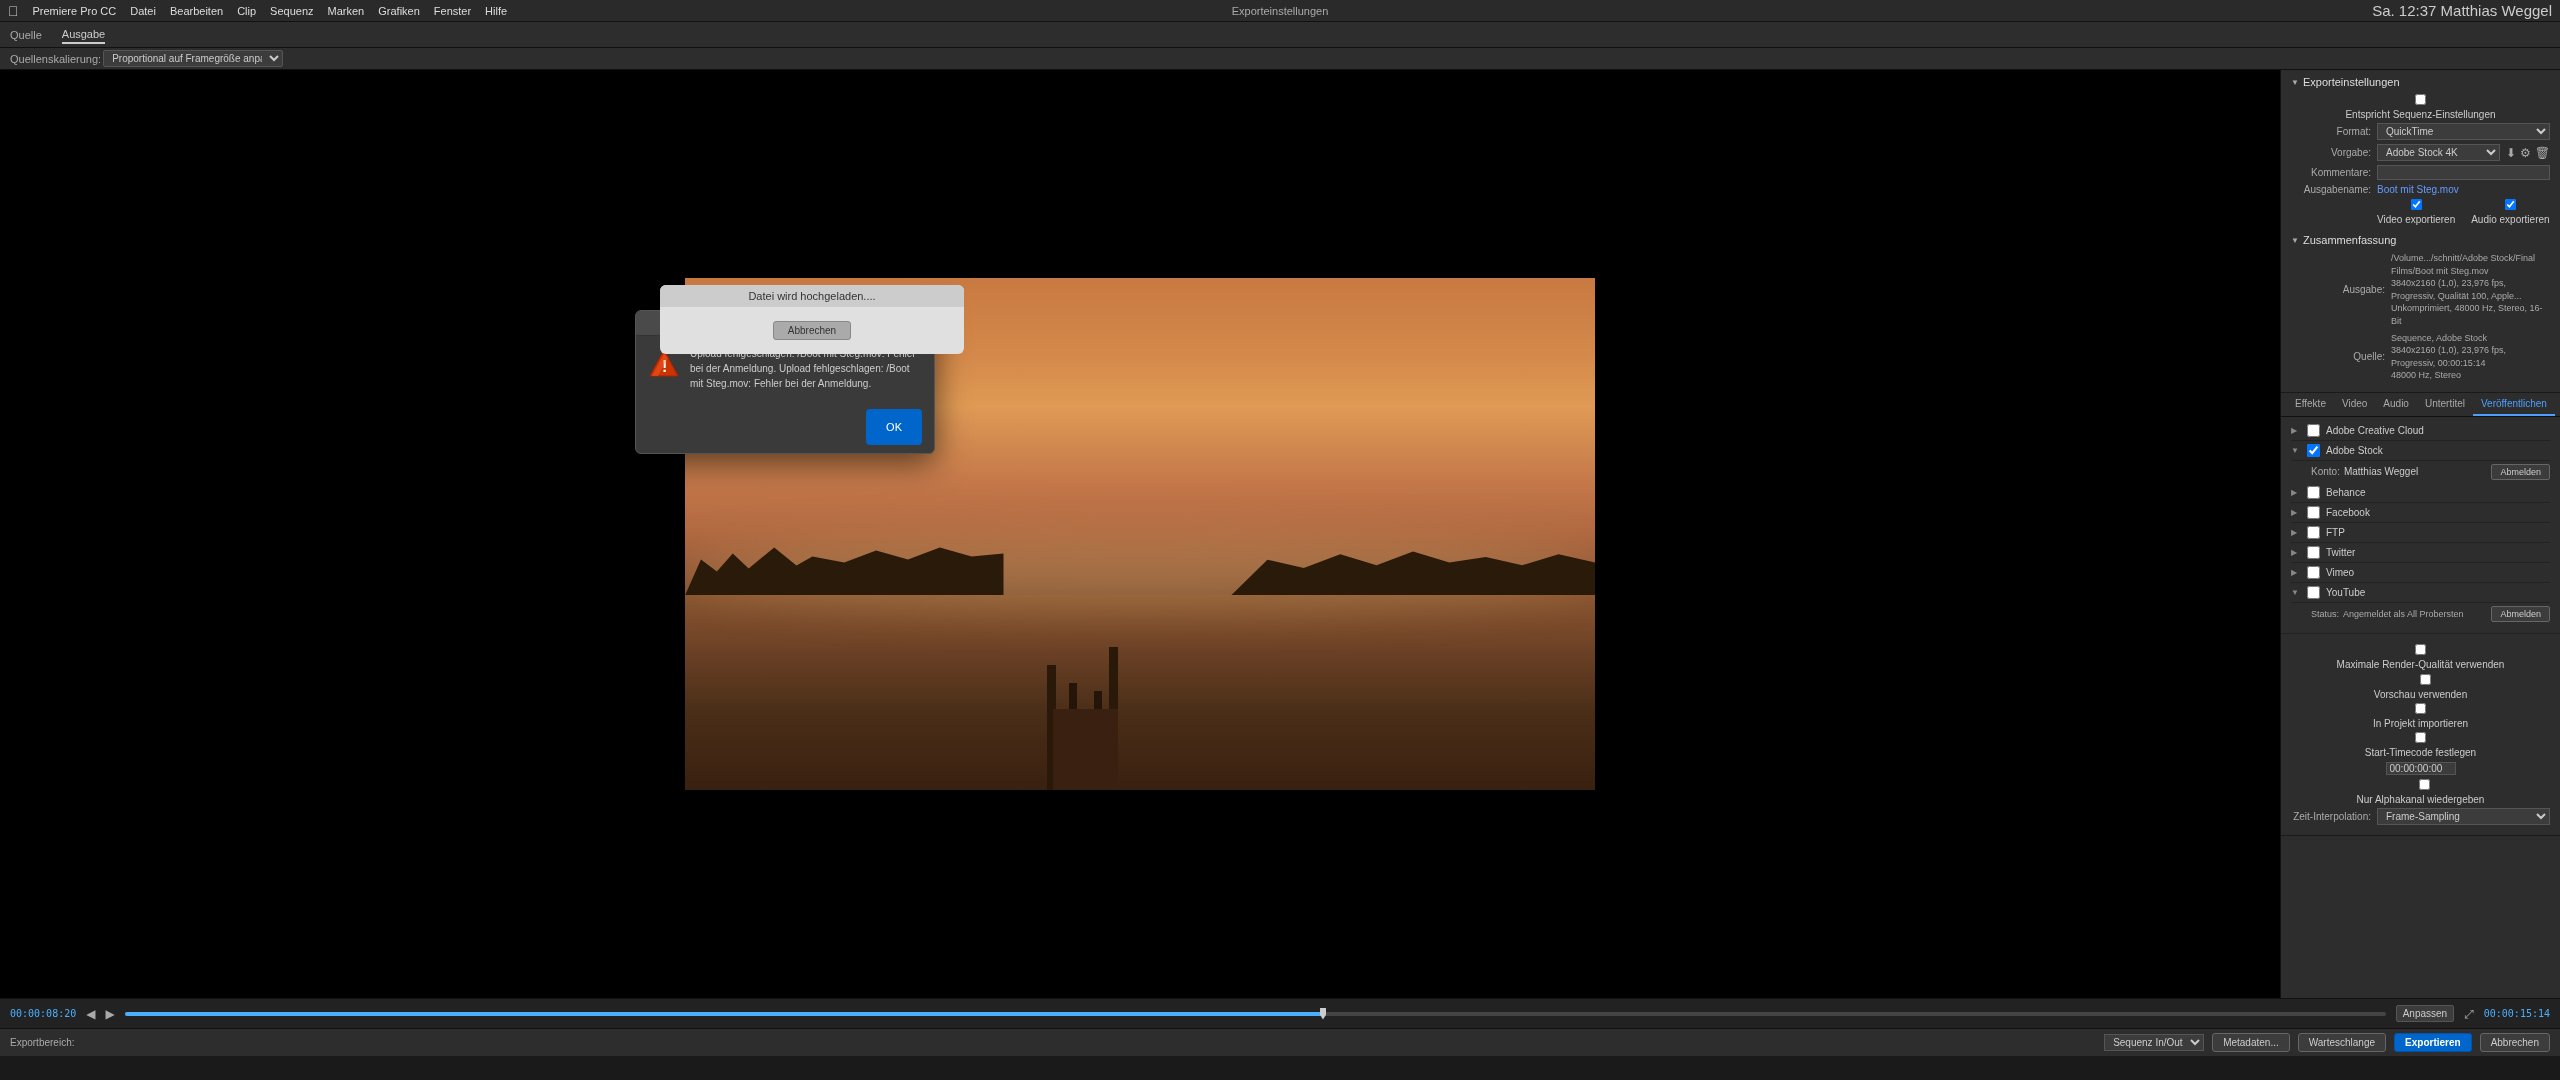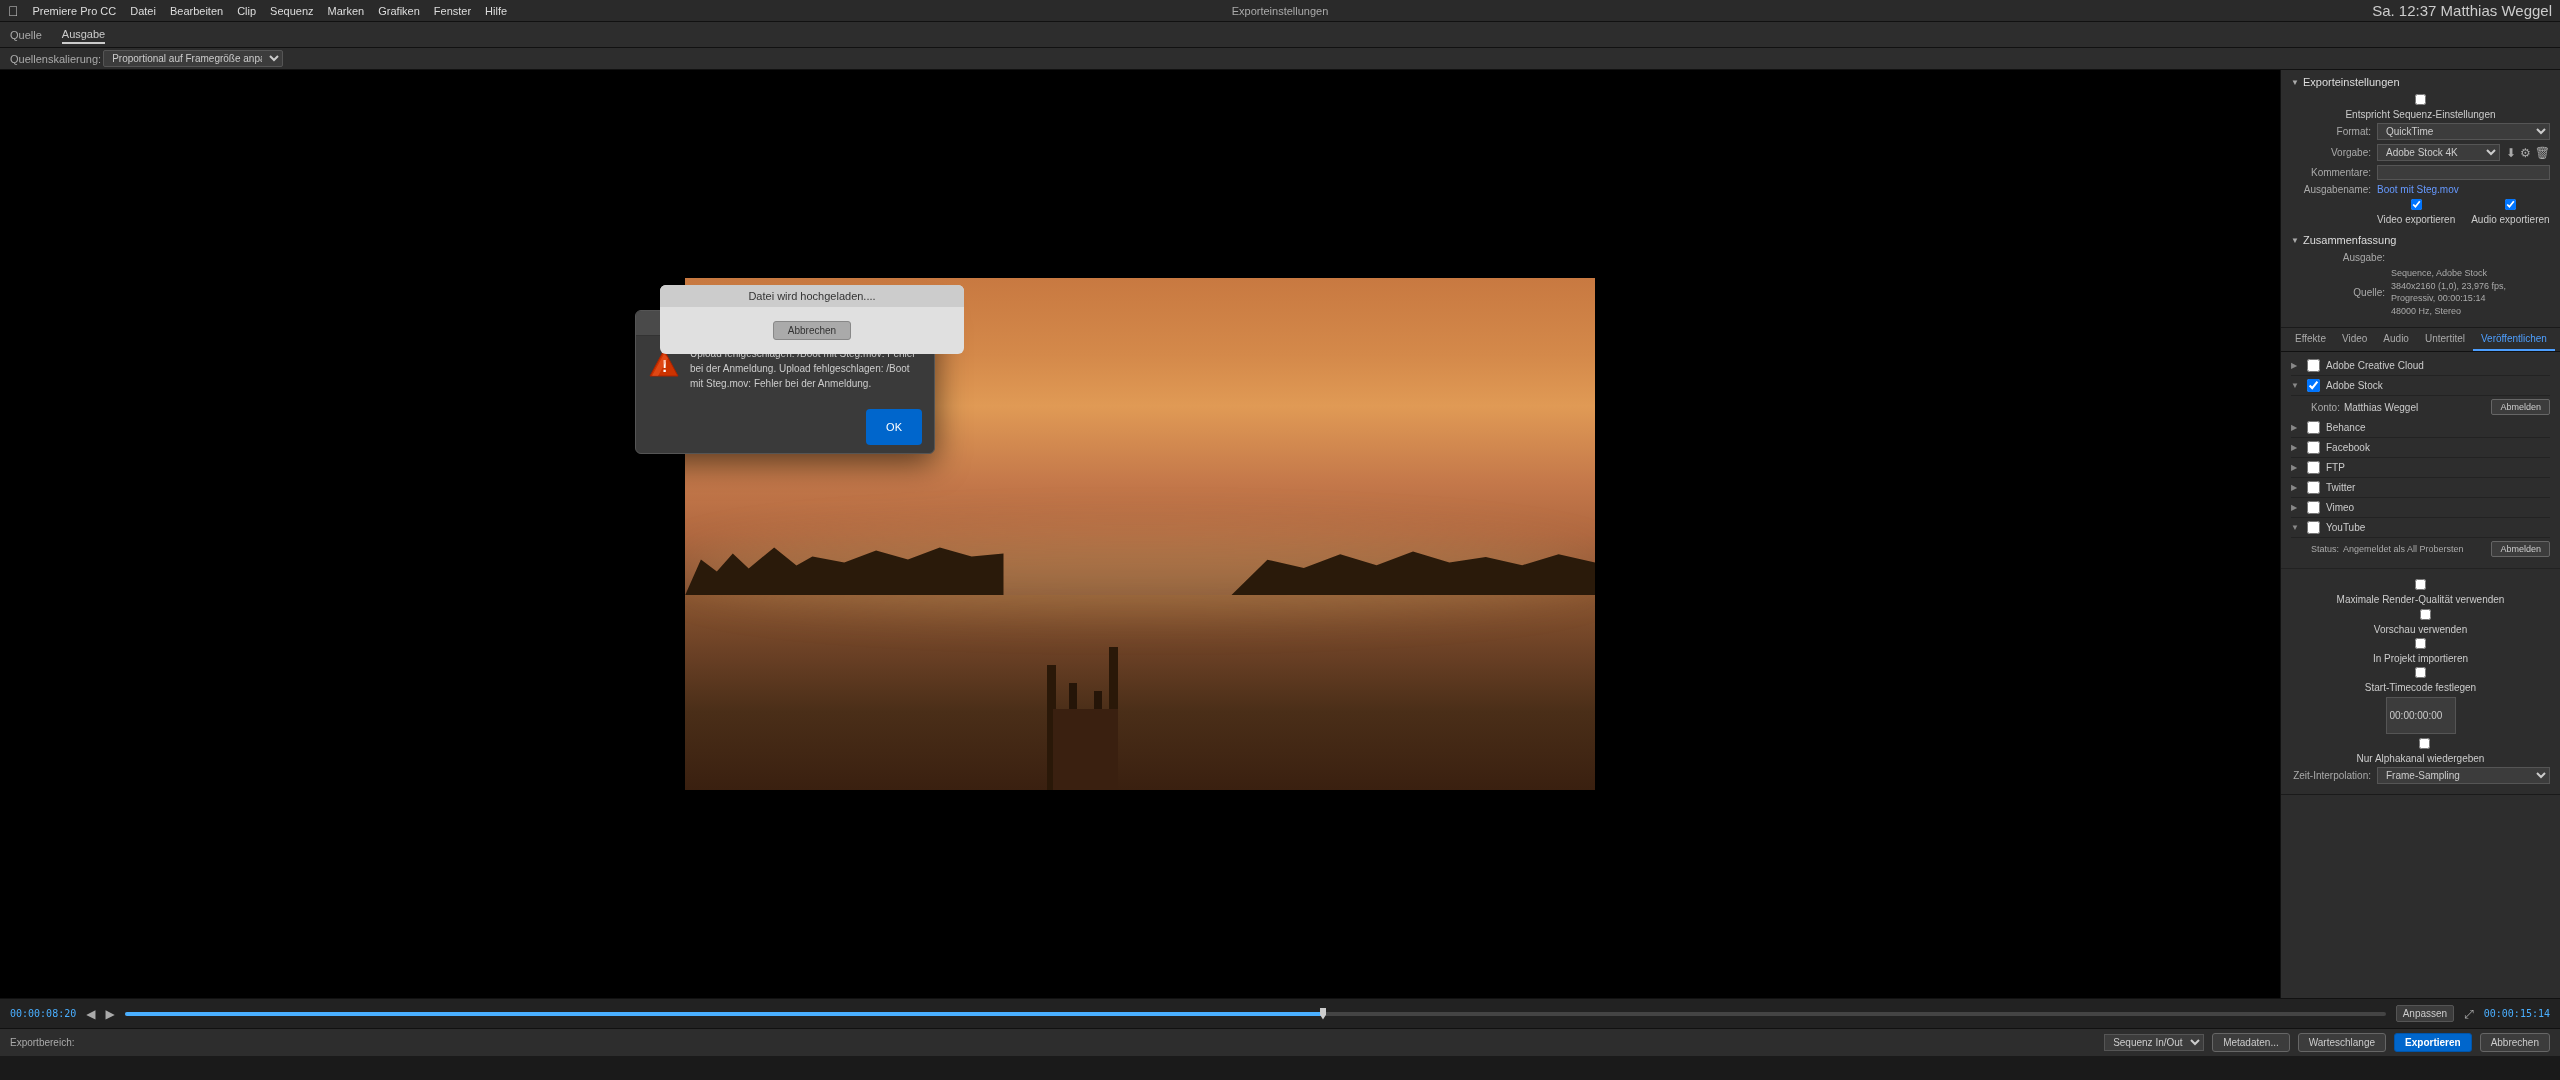--- a/index.html
+++ b/index.html
@@ -687,20 +687,23 @@
         </div>
       </div>
 
       <div class="section-header" style="margin-top:6px;">
         <span class="chevron">▼</span>
         <span class="section-title">Zusammenfassung</span>
       </div>
       <div style="padding-left:14px;">
         <div class="settings-row">
           <span class="settings-label">Ausgabe:</span>
+          <span class="summary-text" style="white-space:pre-line;">/Volume.../schnitt/Adobe Stock/Final Films/Boot mit Steg.mov
+3840x2160 (1,0), 23,976 fps, Progressiv, Qualität 100, Apple...
+Unkomprimiert, 48000 Hz, Stereo, 16-Bit</span>
         </div>
         <div class="settings-row">
           <span class="settings-label">Quelle:</span>
           <span class="summary-text" style="white-space:pre-line;">Sequence, Adobe Stock
 3840x2160 (1,0), 23,976 fps, Progressiv, 00:00:15:14
 48000 Hz, Stereo</span>
         </div>
       </div>
     </div>
 
@@ -787,21 +790,21 @@
         <input type="checkbox" style="margin-left: 10px;">
         <span>Vorschau verwenden</span>
       </div>
       <div class="checkbox-row">
         <input type="checkbox" style="">
         <span>In Projekt importieren</span>
       </div>
       <div class="checkbox-row">
         <input type="checkbox" style="">
         <span>Start-Timecode festlegen</span>
-        <input type="text" value="00:00:00:00" style="width: 70px; background: rgb(60, 60, 60); border: 1px solid rgb(85, 85, 85); color: rgb(204, 204, 204); font-size: 10px; padding: 12px 3px; margin-left: 0;">
+        <input type="text" value="00:00:00:00" style="width: 70px; background: rgb(60, 60, 60); border: 1px solid rgb(85, 85, 85); color: rgb(204, 204, 204); font-size: 10px; padding: 0 3px; margin-left: 0;">
         <input type="checkbox" style="margin-left: 8px;">
         <span>Nur Alphakanal wiedergeben</span>
       </div>
       <div class="settings-row">
         <span class="settings-label">Zeit-Interpolation:</span>
         <select class="settings-select">
           <option>Frame-Sampling</option>
         </select>
       </div>
     </div>

